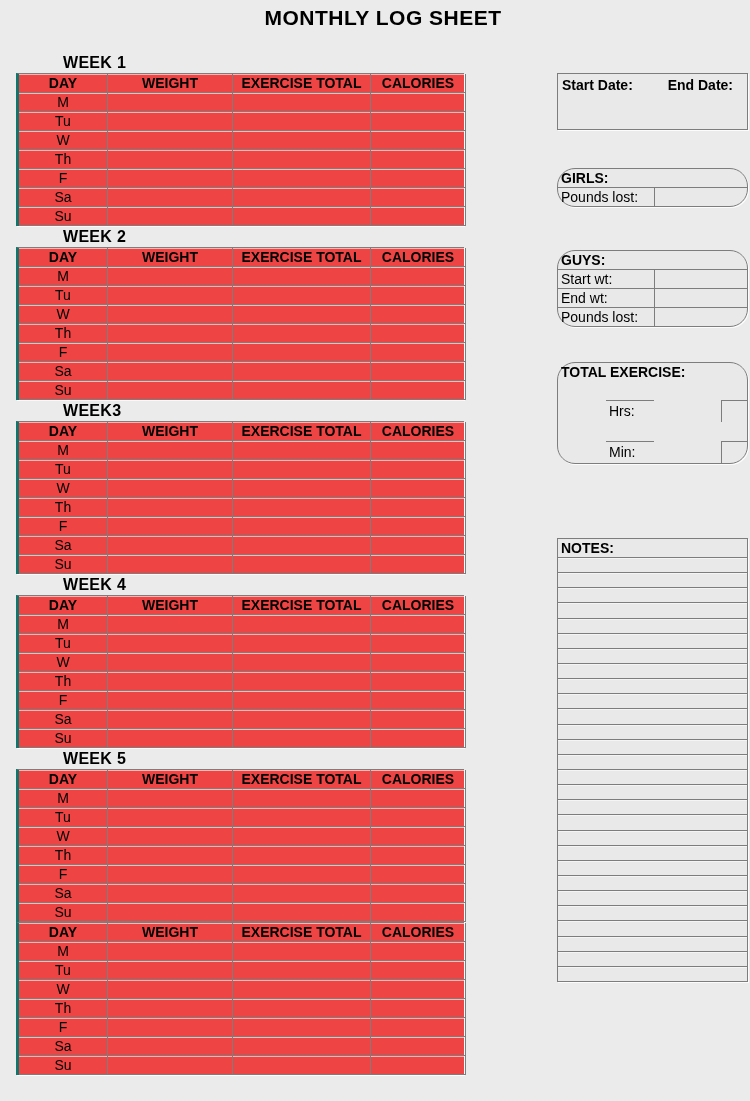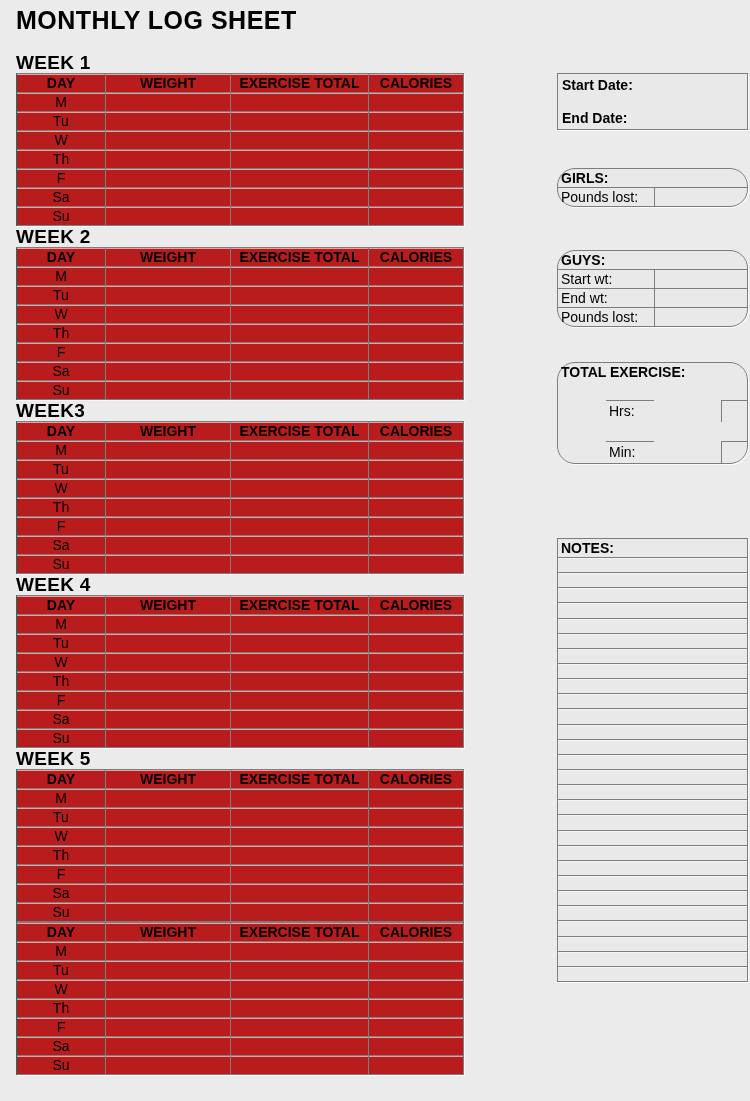--- a/index.html
+++ b/index.html
@@ -7,37 +7,38 @@
   body { font-family: "Liberation Sans", "DejaVu Sans", sans-serif; color:#000; }
   .page {
     position: relative;
     width: 750px; height: 1101px;
     background:#ebebeb;
     overflow: hidden;
   }
   
   .page-title {
     position:absolute; top:6px; left:16px; right:0;
-    text-align:left;
-    font-size:25px; font-weight:bold; letter-spacing:0.5px;
+    text-align:center;
+    font-size:21px; font-weight:bold; letter-spacing:0.5px;
   }
   
   .weeks-col { position:absolute; left:16px; top:52px; width:448px; }
   .week-block { width:448px; }
   .week-title {
-    font-size:19px; font-weight:bold; line-height:21px; height:21px;
+    font-size:16px; font-weight:bold; line-height:21px; height:21px;
     letter-spacing:0.3px;
+    margin-left:47px;
   }
   .week-grid {
     display:grid;
     grid-template-columns: 89px 125px 138px 95px;
     border-top:1px solid #7d7d7d;
-    border-left:1px solid #0f766e;
+    border-left:3px solid #0f766e;
     width:448px;
-    background:#b91c1c;
+    background:#ef4444;
     box-shadow:1px 1px 0 rgba(255,255,255,0.85);
   }
   .cell {
     height:19px;
     border-right:1px solid #7d7d7d;
     border-bottom:1px solid #7d7d7d;
     display:flex; align-items:center; justify-content:center;
     font-size:14px; line-height:18px;
     box-shadow: inset 0 1px 0 rgba(255,255,255,0.6);
   }
@@ -45,21 +46,21 @@
   
   .box {
     position:absolute; left:557px; width:191px;
     border:1px solid #7d7d7d;
     background:#e9e9e9;
     font-size:14px;
     box-shadow:1px 1px 0 rgba(255,255,255,0.85);
   }
   .date-box {
     top:73px; height:57px;
-    display:flex; flex-direction:column; justify-content:space-between;
+    display:flex; flex-direction:row; justify-content:space-between;
     padding:3px 4px;
   }
   .date-row { display:flex; }
   .bold-label { font-weight:bold; }
   .fill-space { flex:1; min-width:10px; }
   .kv-box { display:grid; grid-template-columns:96px 1fr;border-radius:18px; }
   #girls-box { top:168px; }
   #guys-box  { top:250px; }
   #total-exercise-box { top:362px;gap:19px; }
   .kv-title {

